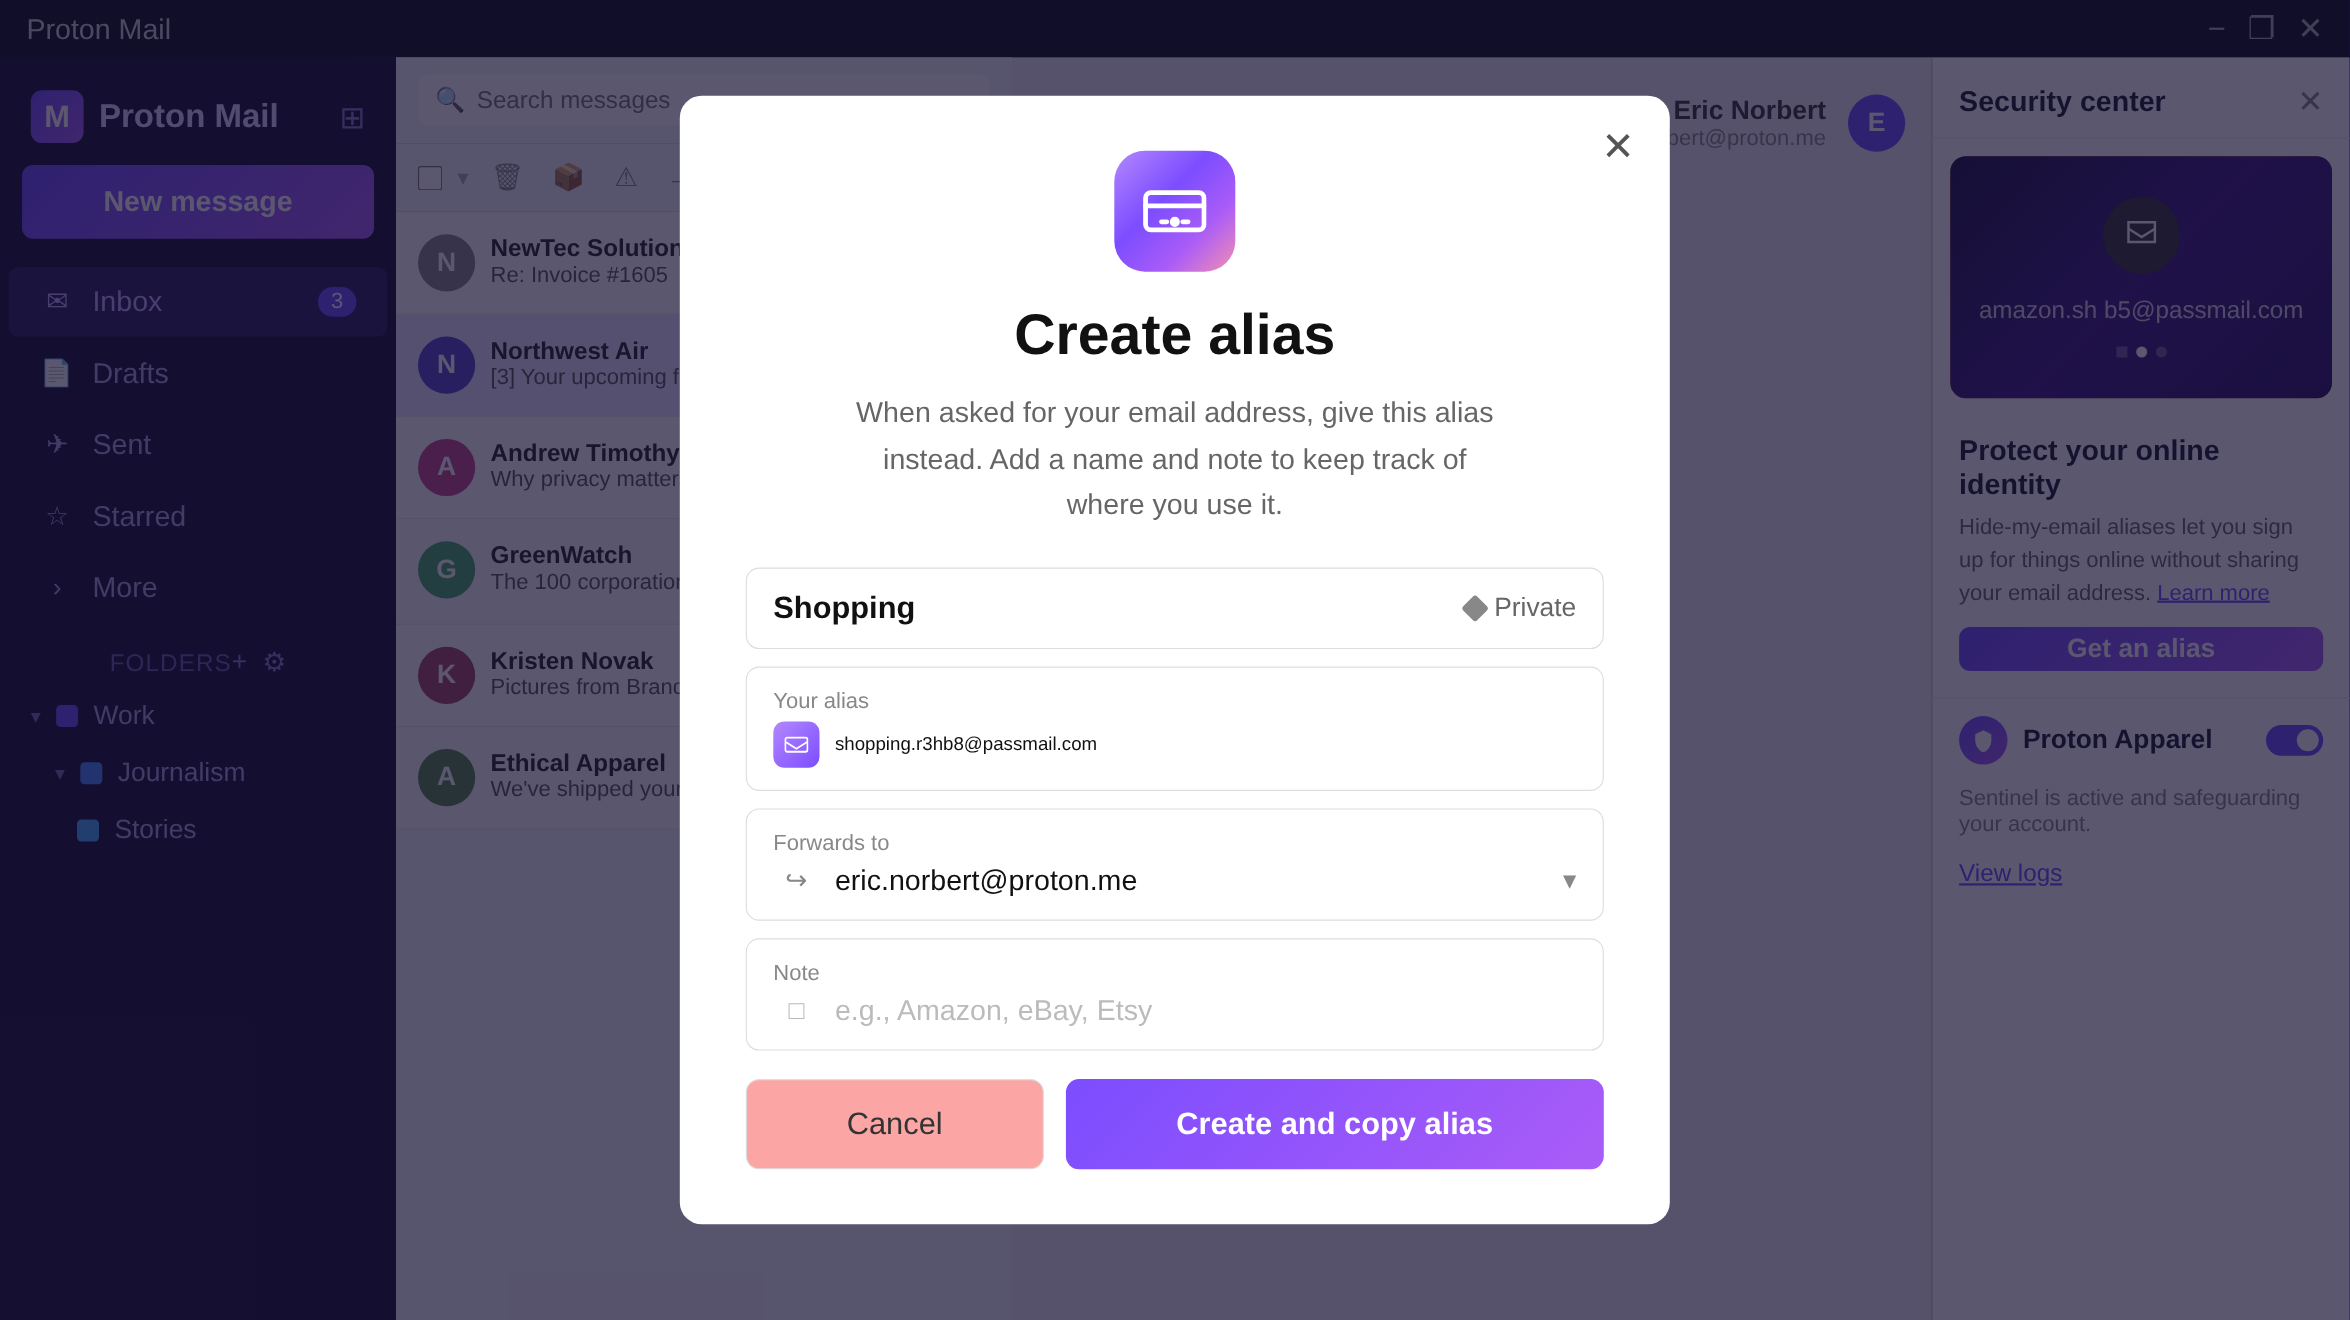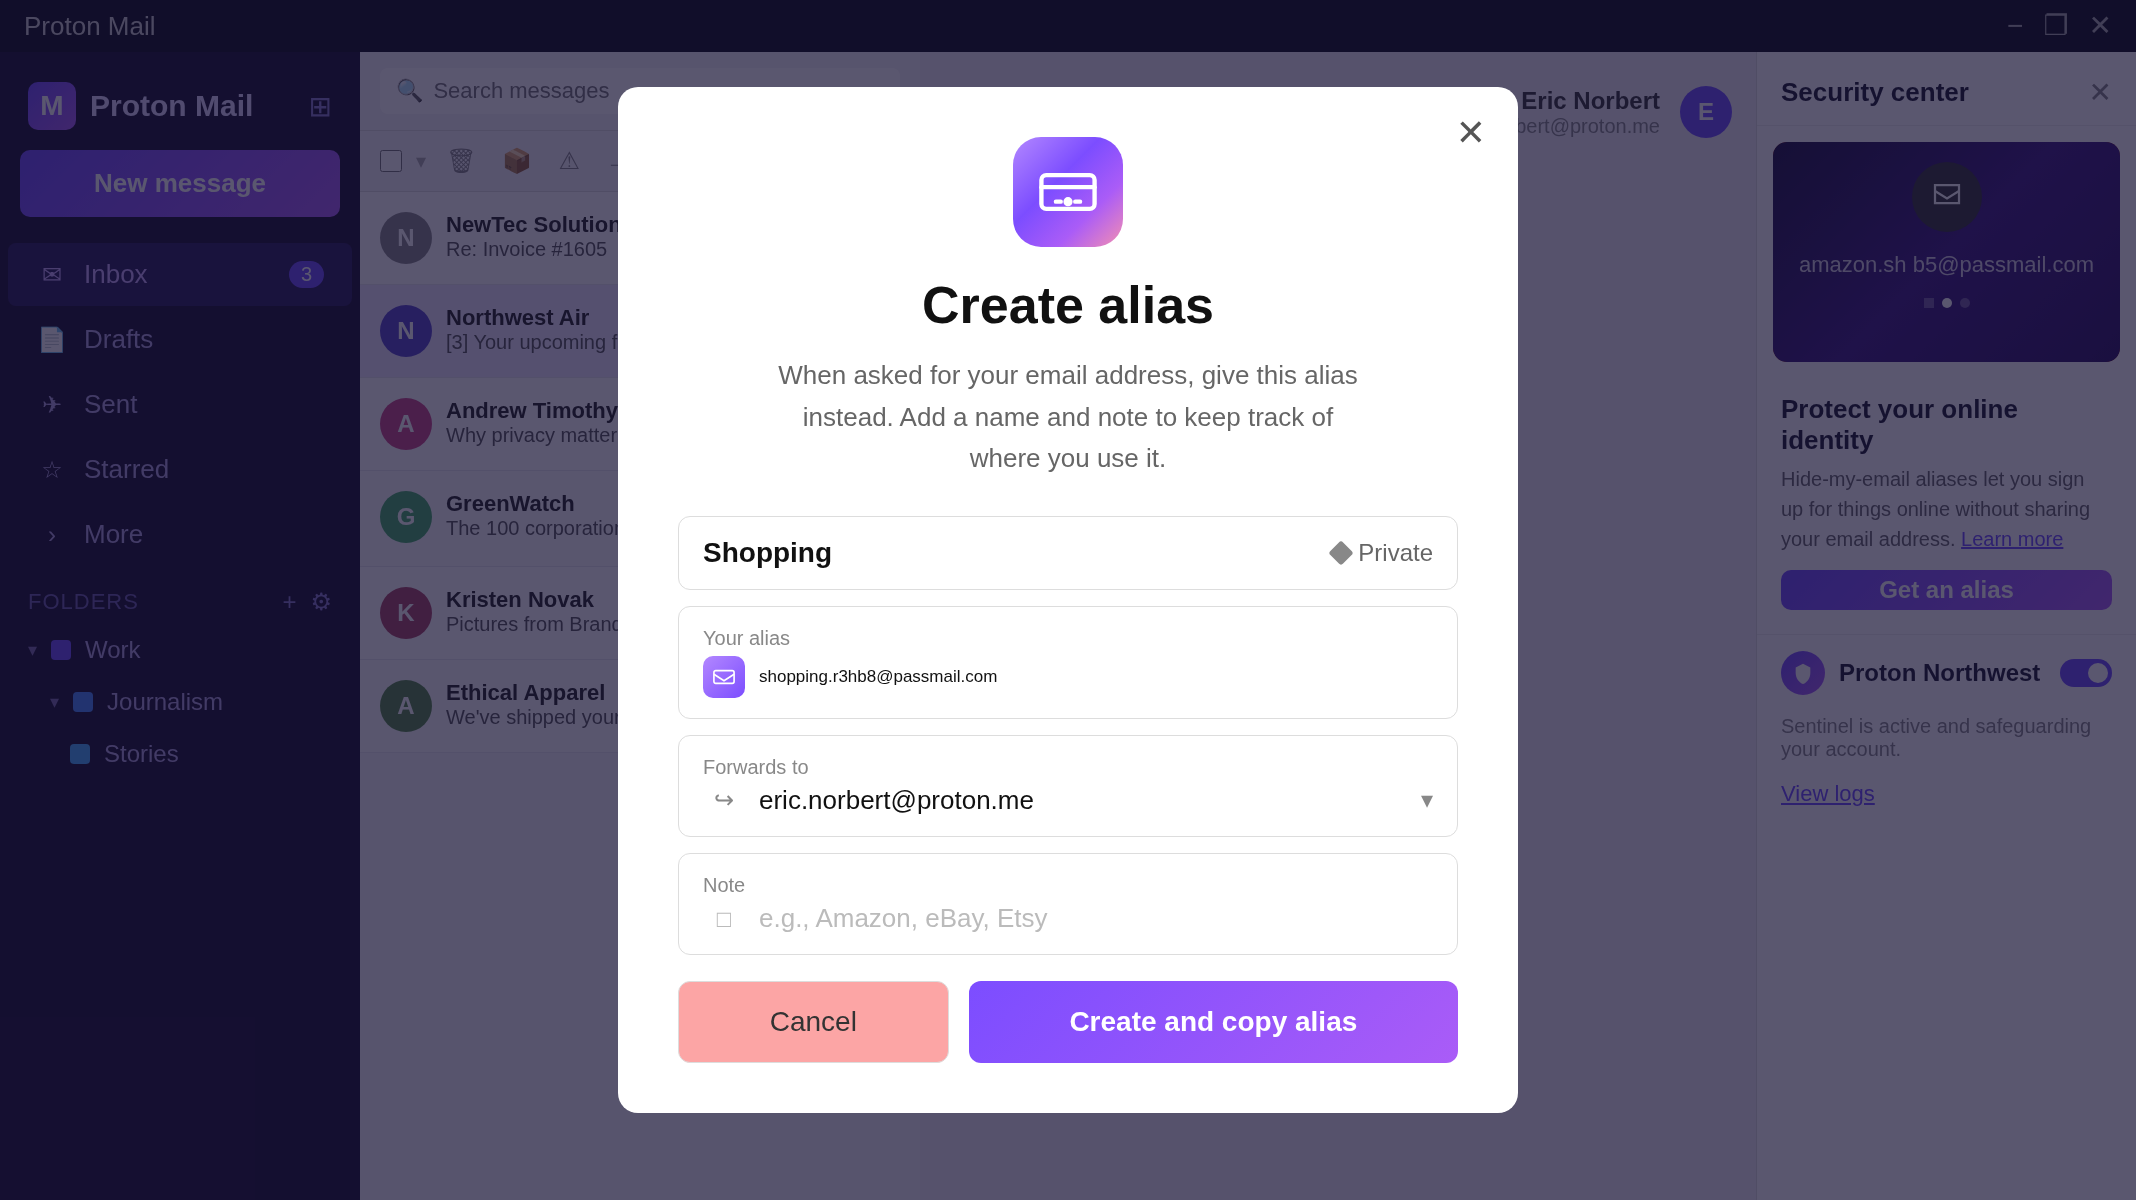--- a/index.html
+++ b/index.html
@@ -286,21 +286,21 @@
     .alias-card {
       margin: 16px;
       background: #7f1d1d;
       border-radius: 14px;
       padding: 20px;
       color: white;
       font-size: 20px;
       height: 220px;
       display: flex;
       flex-direction: column;
-      justify-content: flex-start;
+      justify-content: center;
       align-items: center;
       position: relative;
       overflow: hidden;
     }
     .alias-email-display {
       font-size: 22px;
       color: rgba(255,255,255,0.8);
       text-align: center;
     }
     .security-section-title {
@@ -575,21 +575,21 @@
         </div>
         <div class="nav-item">
           <span class="nav-item-icon">☆</span>
           <span>Starred</span>
         </div>
         <div class="nav-item">
           <span class="nav-item-icon">›</span>
           <span>More</span>
         </div>
 
-        <div style="display:flex;align-items:center;padding:20px 28px 8px;justify-content:space-between;">
+        <div style="display:flex;align-items:center;padding:20px 28px 8px;justify-content:center;">
           <span class="sidebar-section" style="padding:0;">Folders</span>
           <div style="display:flex;gap:14px;">
             <span style="color:#8878cc;font-size:24px;cursor:pointer;">+</span>
             <span style="color:#8878cc;font-size:24px;cursor:pointer;">⚙</span>
           </div>
         </div>
 
         <div class="folder-item" style="padding-left:28px;">
           <span class="folder-caret">▾</span>
           <div class="folder-dot" style="background:#6d4aff;"></div>
@@ -741,21 +741,21 @@
         <span class="learn-more">Learn more</span>
       </div>
       <button class="get-alias-btn">Get an alias</button>
 
       <div class="sentinel-row">
         <div class="sentinel-icon">
           <svg width="22" height="22" viewBox="0 0 24 24" fill="white">
             <path d="M12 2L4 6v6c0 5.5 3.8 10.7 8 12 4.2-1.3 8-6.5 8-12V6L12 2z"></path>
           </svg>
         </div>
-        <span class="sentinel-text">Proton Northwest</span>
+        <span class="sentinel-text">Proton Apparel</span>
         <div class="toggle-on"></div>
       </div>
       <div style="font-size:20px;color:#888;padding:4px 24px 12px;">Sentinel is active and safeguarding your account.</div>
       <div class="view-logs">View logs</div>
     </div>
 
   </div>
 </div>
 
 <div class="modal-overlay">

